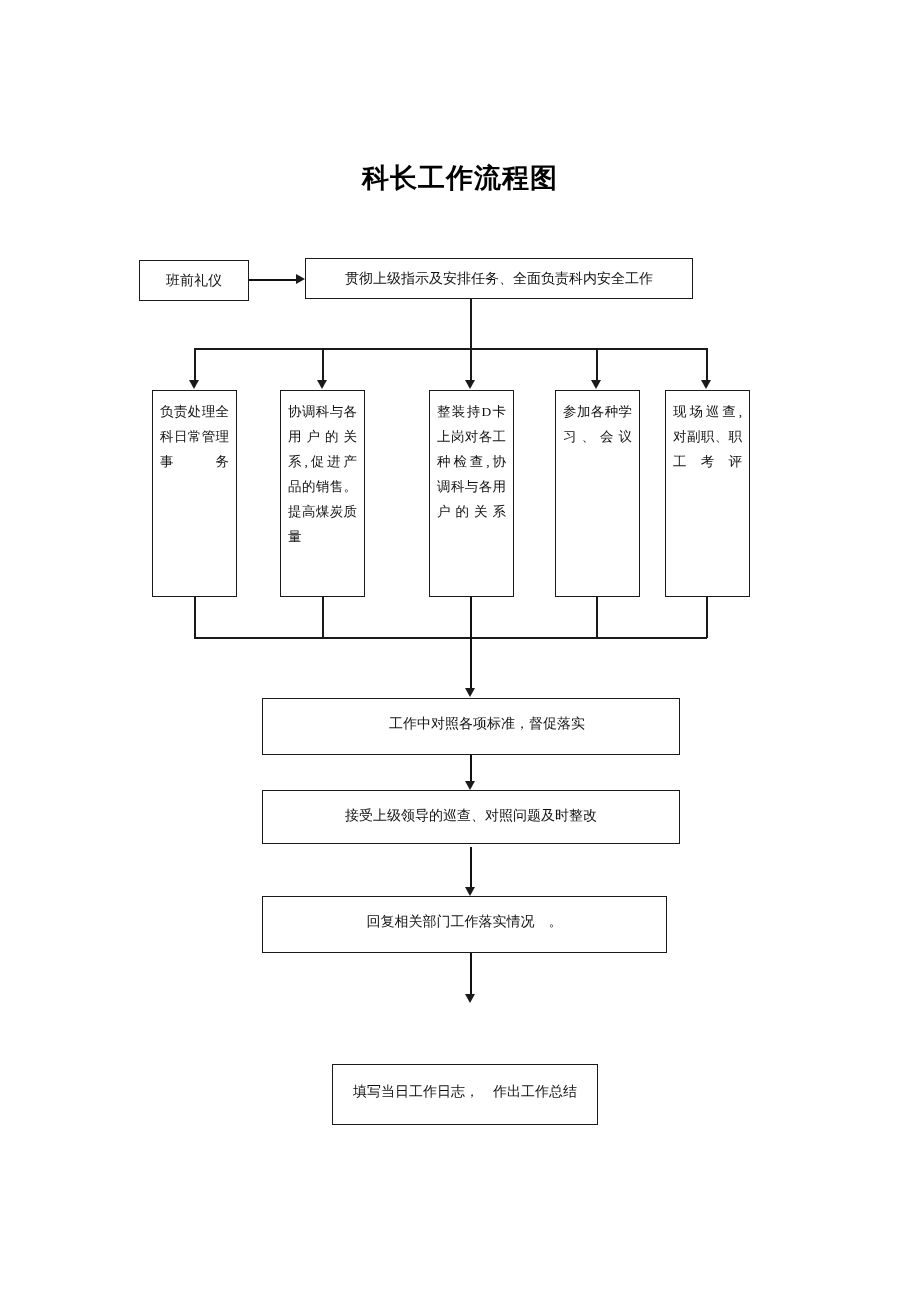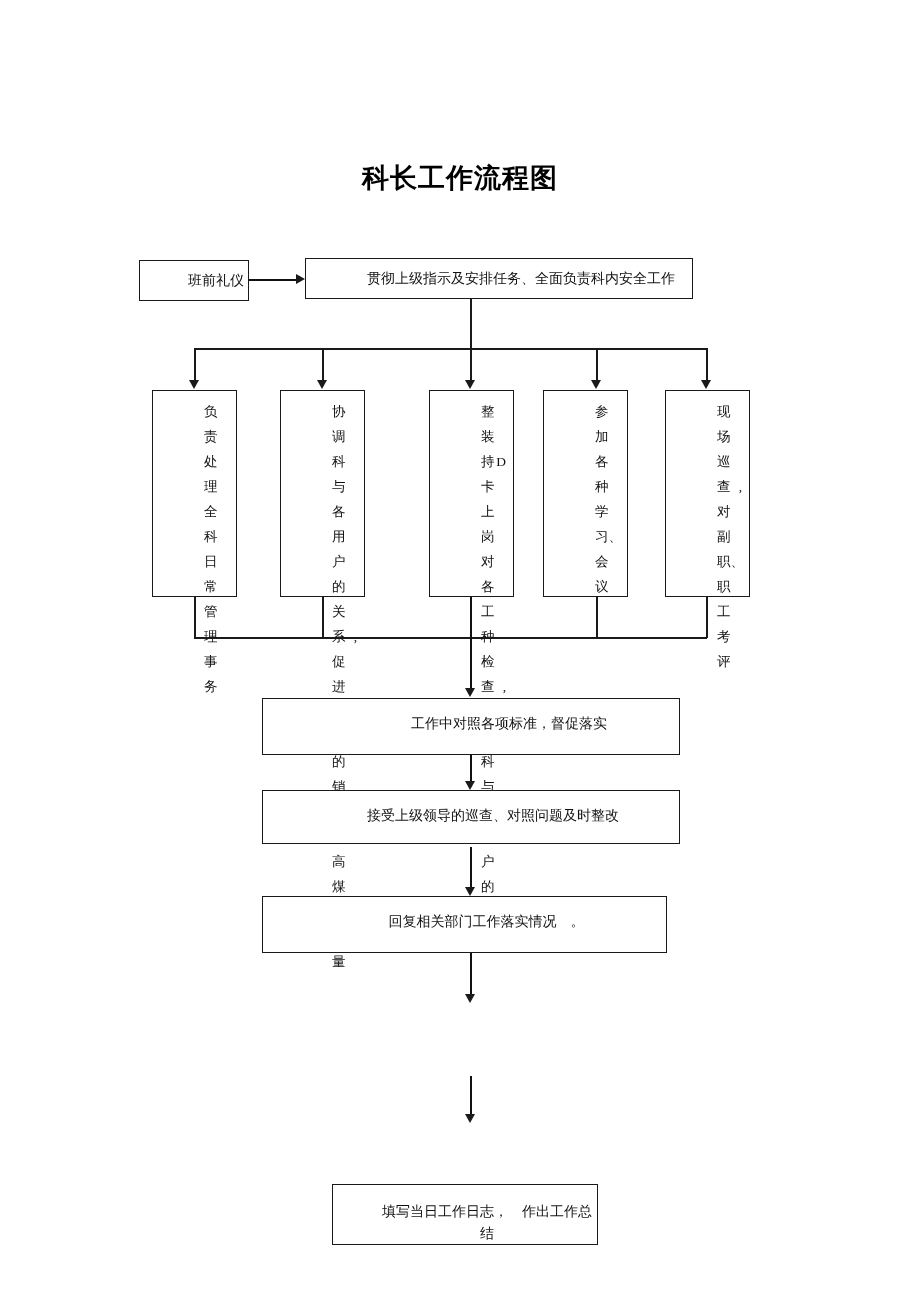--- a/index.html
+++ b/index.html
@@ -31,21 +31,20 @@
     position: absolute;
     border: 1.6px solid #1a1a1a;
     background: #ffffff;
     box-sizing: border-box;
     font-size: 13.5px;
     line-height: 1.55;
     color: #111111;
   }
   .node .txt {
     display: block;
-    margin-left: 44px;
   }
   
   #n-start {
     left: 139px; top: 260px; width: 110px; height: 41px;
     display: flex; align-items: center; justify-content: center;
     font-size: 14px;
   }
   
   #n-header {
     left: 305px; top: 258px; width: 388px; height: 41px;
@@ -57,38 +56,38 @@
     top: 390px; width: 85px; height: 207px;
     padding: 8px 7px 0 7px;
     text-align: justify;
     text-align-last: left;
     font-size: 13.5px;
     line-height: 25px;
   }
   #n-col1 { left: 152px; }
   #n-col2 { left: 280px; }
   #n-col3 { left: 429px; }
-  #n-col4 { left: 543px; }
+  #n-col4 { left: 555px; }
   #n-col5 { left: 665px; }
   .col-node .txt {
     text-align: justify;
     text-align-last: justify;
     word-break: break-all;
   }
   
   .wide-node {
     padding-top: 14px;
     text-align: center;
     font-size: 14px;
   }
   #n-std   { left: 262px; top: 698px;  width: 418px; height: 57px; padding-left: 32px; }
   #n-insp  { left: 262px; top: 790px;  width: 418px; height: 54px; font-family: Liberation Serif, serif; }
   #n-reply { left: 262px; top: 896px;  width: 405px; height: 57px; }
   #n-plan  { left: 262px; top: 1003px; width: 393px; height: 73px; text-align: left; padding-left: 48px; }
-  #n-log   { left: 332px; top: 1184px; width: 266px; height: 61px; padding-top: 16px; }
+  #n-log   { left: 332px; top: 1064px; width: 266px; height: 61px; padding-top: 16px; }
 
   
   .ln {
     position: absolute;
     background: #1a1a1a;
   }
   .ln.h { height: 1.6px; }
   .ln.v { width: 1.6px; }
   .arrow-down {
     position: absolute;

